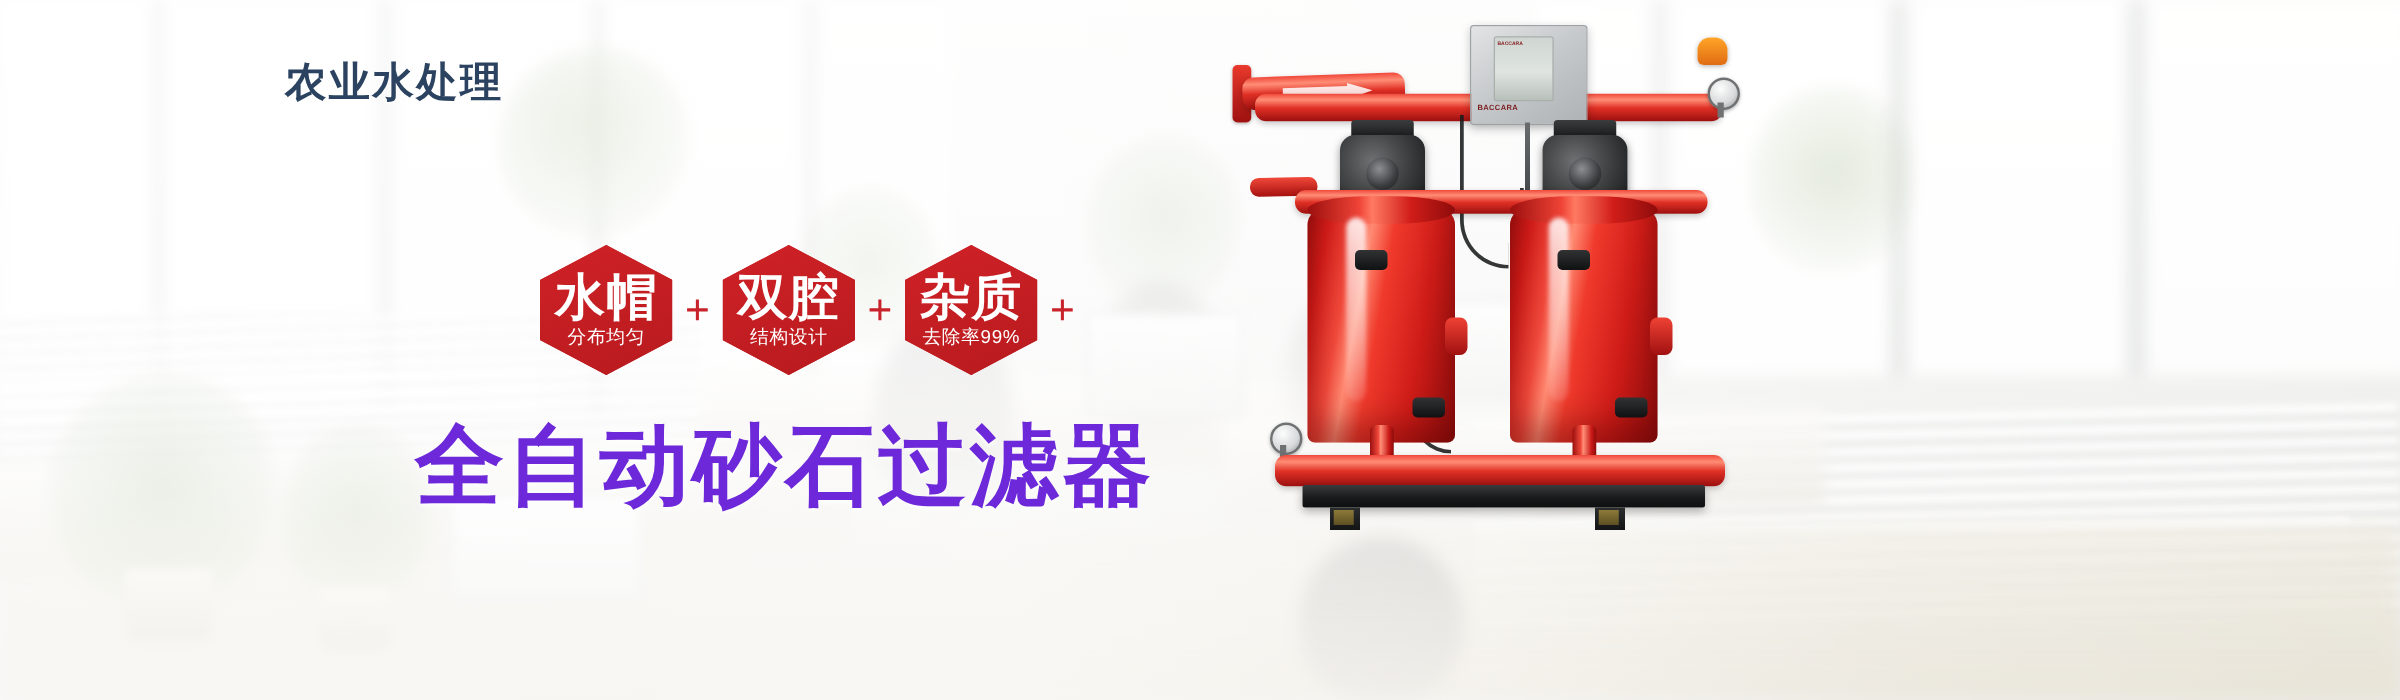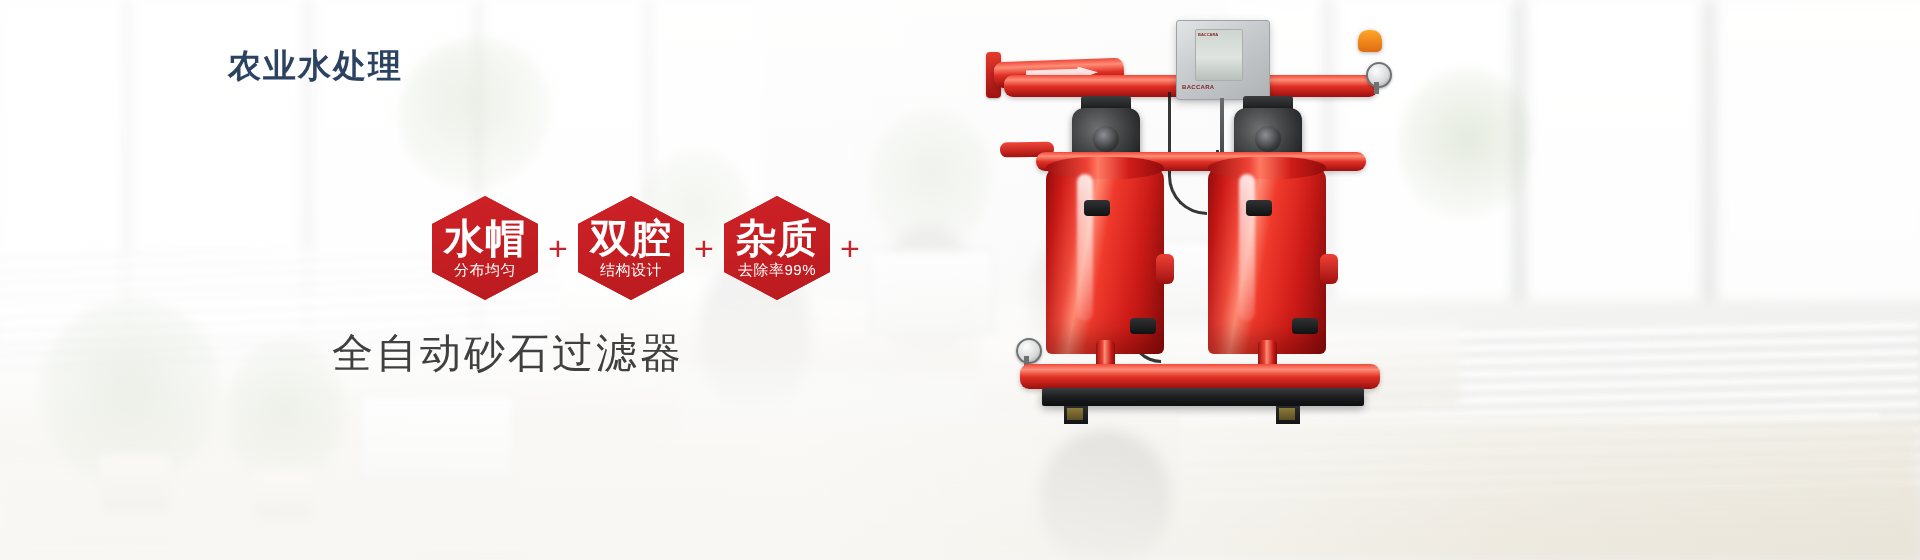--- a/index.html
+++ b/index.html
@@ -194,24 +194,24 @@
     font-size: 62px;
     font-weight: bold;
     letter-spacing: 1px;
     color: #2b4764;
     text-shadow: 0 2px 3px rgba(255,255,255,.8);
     white-space: nowrap;
   }
   .subhead {
     position: absolute;
     left: 332px; top: 326px;
-    font-size: 41px;
-    font-weight: normal;
+    font-size: 71px;
+    font-weight: bold;
     letter-spacing: 3px;
-    color: #404040;
+    color: #6d28d9;
     text-shadow: 0 2px 3px rgba(255,255,255,.75);
     white-space: nowrap;
   }
 
   
   .badges {
     position: absolute;
     left: 432px; top: 196px;
     display: flex;
     align-items: center;

